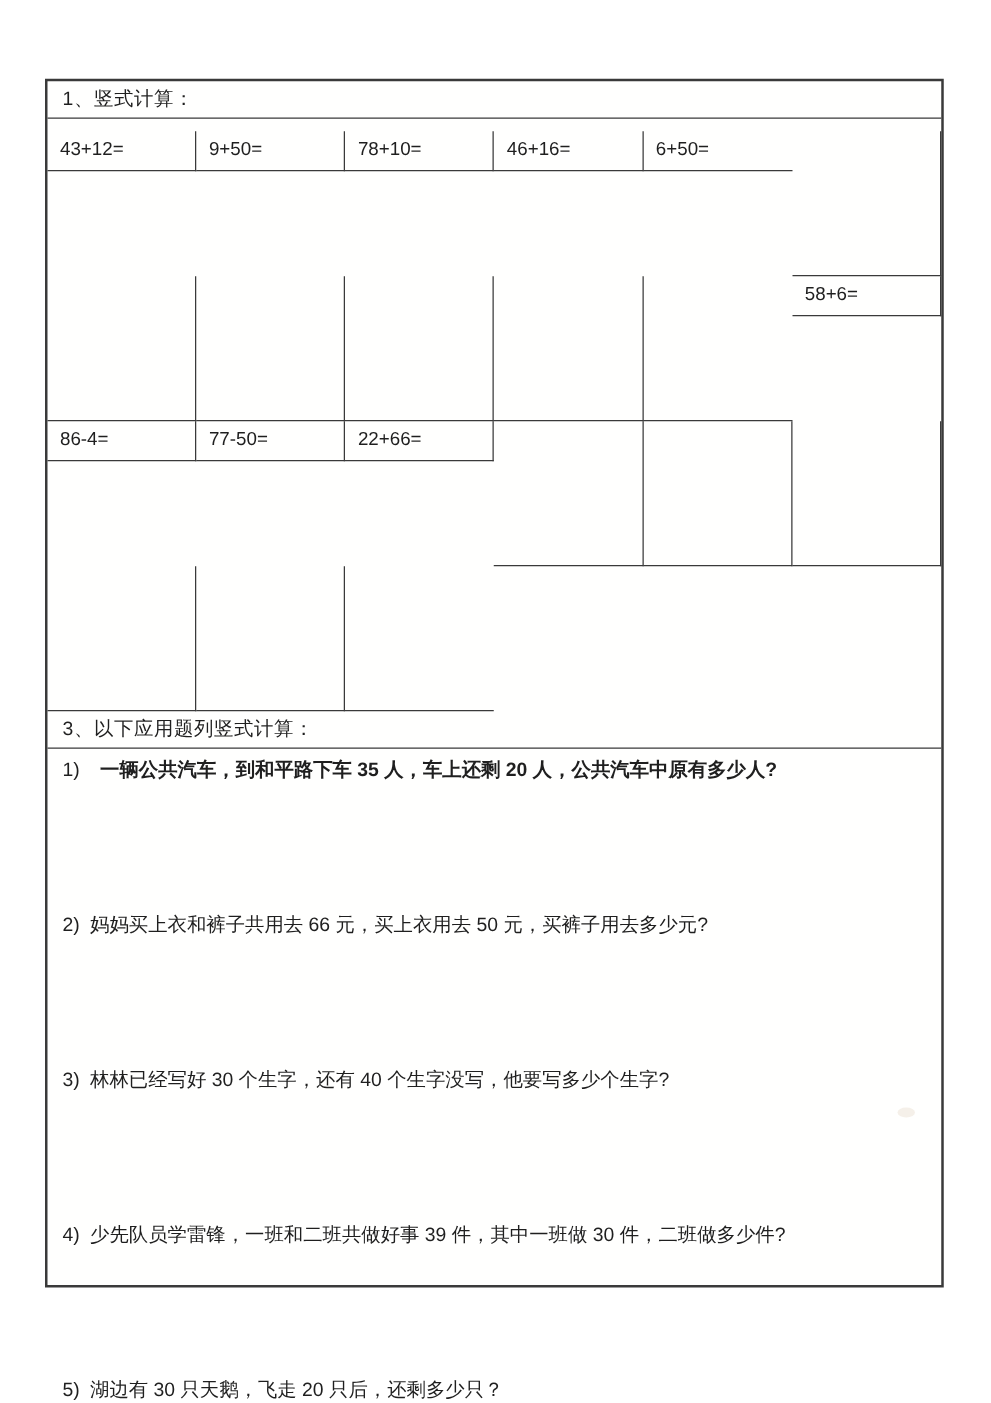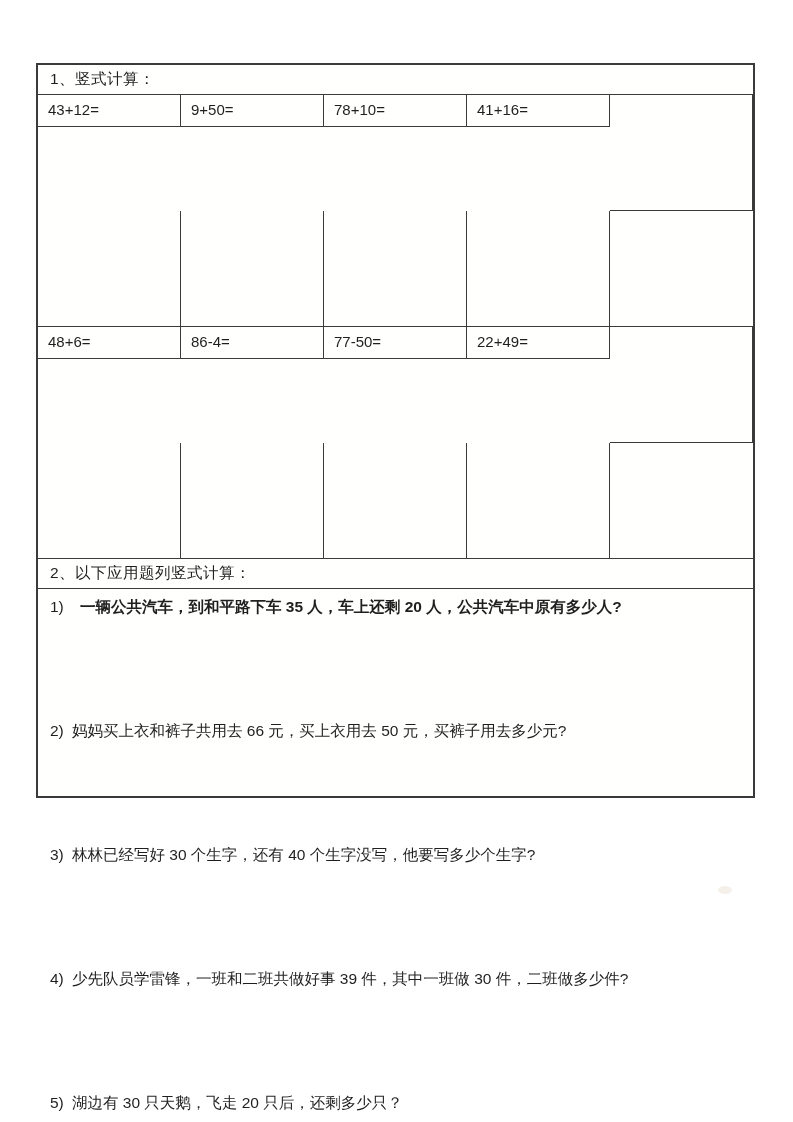--- a/index.html
+++ b/index.html
@@ -7,36 +7,37 @@
     width: 793px; height: 1122px;
     background: #ffffff;
     font-family: "Liberation Sans", "DejaVu Sans", sans-serif;
     color: #1f1f1f;
     position: relative;
     overflow: hidden;
   }
   .worksheet-table {
     position: absolute;
     left: 36px; top: 63px;
-    width: 719px; height: 735px;
+    width: 719px; height: 967px;
     border: 2px solid #3a3a3a;
     background: #fffffe;
   }
   .sec-header {
     height: 30px;
     border-bottom: 1px solid #3a3a3a;
     display: flex;
     align-items: center;
     padding-left: 12px;
     font-size: 15.5px;
     letter-spacing: 0.5px;
   }
   .calc-grid {
     display: grid;
-    grid-template-columns: repeat(5, 1fr);
+    grid-template-columns: repeat(6, 1fr);
+    margin-top: 10px;
   }
   .calc-cell {
     border-right: 1px solid #3a3a3a;
     border-bottom: 1px solid #3a3a3a;
     padding: 6px 0 0 10px;
     font-size: 15px;
   }
   .calc-cell.col-last { border-right: none; }
   .calc-cell.prob-row { height: 32px; }
   .calc-cell.work-row { height: 116px; }
@@ -73,44 +74,45 @@
 
   <div class="sec-header">
     <span>1、竖式计算：</span>
   </div>
 
   <div class="calc-grid">
 
     <div class="calc-cell prob-row">43+12=</div>
     <div class="calc-cell prob-row">9+50=</div>
     <div class="calc-cell prob-row">78+10=</div>
-    <div class="calc-cell prob-row">41+16=</div>
+    <div class="calc-cell prob-row">46+16=</div>
+    <div class="calc-cell prob-row col-last">6+50=</div>
 
     <div class="calc-cell work-row"></div>
     <div class="calc-cell work-row"></div>
     <div class="calc-cell work-row"></div>
     <div class="calc-cell work-row"></div>
     <div class="calc-cell work-row"></div>
     <div class="calc-cell work-row col-last"></div>
 
-    <div class="calc-cell prob-row">48+6=</div>
+    <div class="calc-cell prob-row">58+6=</div>
     <div class="calc-cell prob-row">86-4=</div>
     <div class="calc-cell prob-row">77-50=</div>
-    <div class="calc-cell prob-row">22+49=</div>
+    <div class="calc-cell prob-row">22+66=</div>
 
     <div class="calc-cell work-row"></div>
     <div class="calc-cell work-row"></div>
     <div class="calc-cell work-row"></div>
     <div class="calc-cell work-row"></div>
     <div class="calc-cell work-row"></div>
     <div class="calc-cell work-row col-last"></div>
   </div>
 
   <div class="sec-header">
-    <span>2、以下应用题列竖式计算：</span>
+    <span>3、以下应用题列竖式计算：</span>
   </div>
 
   <div class="word-area">
     <div class="problem">
       <span class="pnum">1)</span>
       <span class="ptext extra-gap">一辆公共汽车，到和平路下车 35 人，车上还剩 20 人，公共汽车中原有多少人?</span>
     </div>
     <div class="problem">
       <span class="pnum">2)</span>
       <span class="ptext">妈妈买上衣和裤子共用去 66 元，买上衣用去 50 元，买裤子用去多少元?</span>

